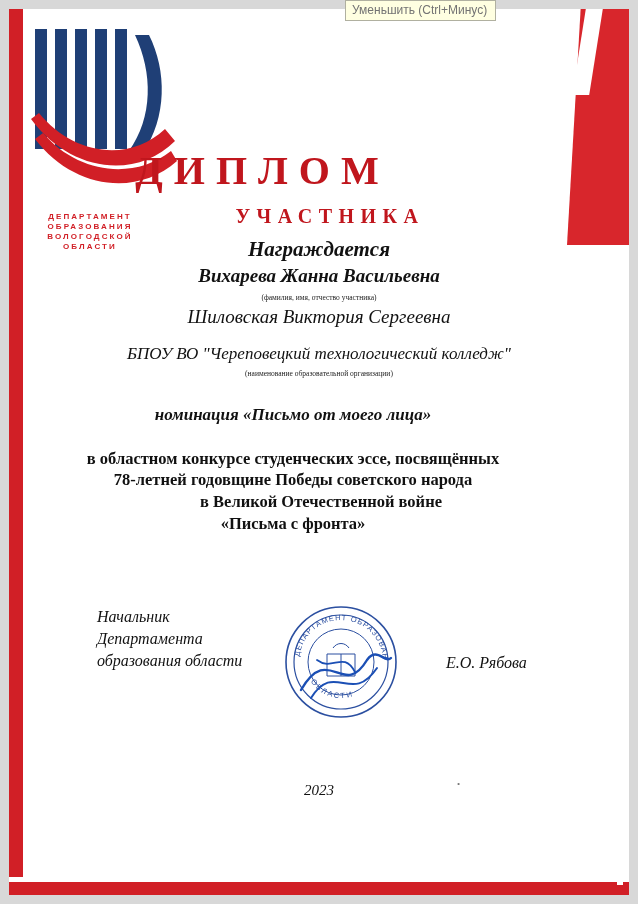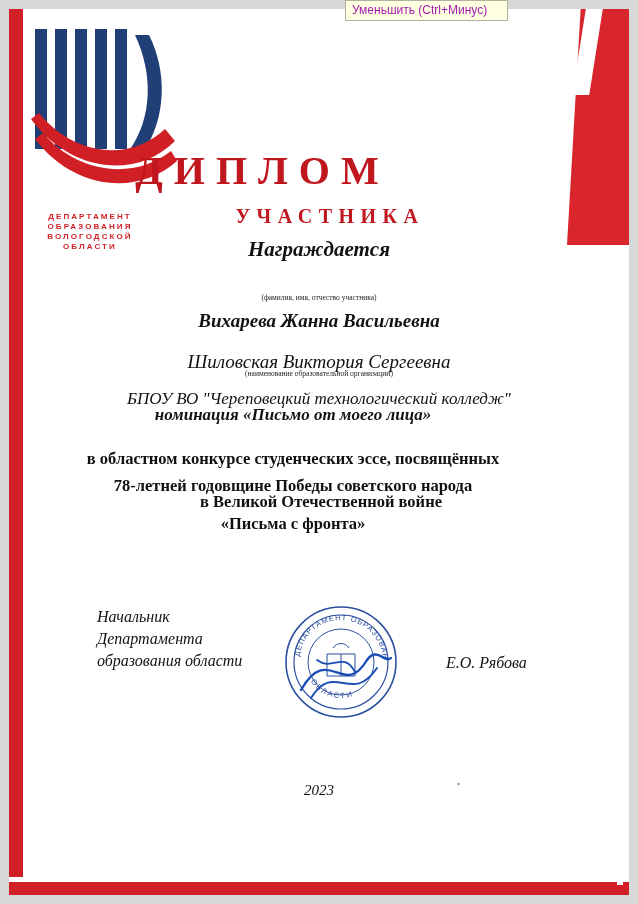--- a/index.html
+++ b/index.html
@@ -15,22 +15,22 @@
   }
 
   #tooltip {
     position: absolute;
     top: 0px;
     left: 345px;
     background: #ffffe1;
     border: 1px solid #b0b0a0;
     font-family: "Liberation Sans", sans-serif;
     font-size: 12px;
-    color: #a21caf;
-    padding: 2px 20px 3px 6px;
+    color: #737373;
+    padding: 2px 8px 3px 6px;
     z-index: 50;
     white-space: nowrap;
   }
 
   #page {
     position: absolute;
     left: 9px;
     top: 9px;
     width: 620px;
     height: 886px;
@@ -161,21 +161,20 @@
   }
   .name-line {
     position: absolute;
     left: 0;
     width: 620px;
     text-align: center;
     font-size: 19px;
     font-weight: bold;
     font-style: italic;
     color: #111;
-    margin-top: 45px;
   }
   .name-1 { top: 256px; }
   .name-2 { top: 297px; font-weight: normal; }
   .name-3 { top: 335px; font-size: 17px; font-weight: normal; }
   .caption {
     position: absolute;
     left: 0;
     width: 620px;
     text-align: center;
     font-size: 7.5px;
@@ -189,21 +188,21 @@
     position: absolute;
     left: 0;
     width: 568px;
     text-align: center;
     font-weight: bold;
     font-style: italic;
     color: #111;
   }
   .b1 { top: 396px; font-size: 17px; }
   .b2 { top: 440px; font-size: 16.5px; font-style: normal; }
-  .b3 { top: 461px; font-size: 16.5px; font-style: normal; margin-top: 6px; }
+  .b3 { top: 461px; font-size: 16.5px; font-style: normal; }
   .b4 { top: 483px; font-size: 16.5px; font-style: normal; padding-left: 28px; }
   .b5 { top: 505px; font-size: 16.5px; font-style: normal; }
 
   
   .sig-block {
     position: absolute;
     left: 88px;
     top: 597px;
     font-size: 16px;
     font-style: italic;

